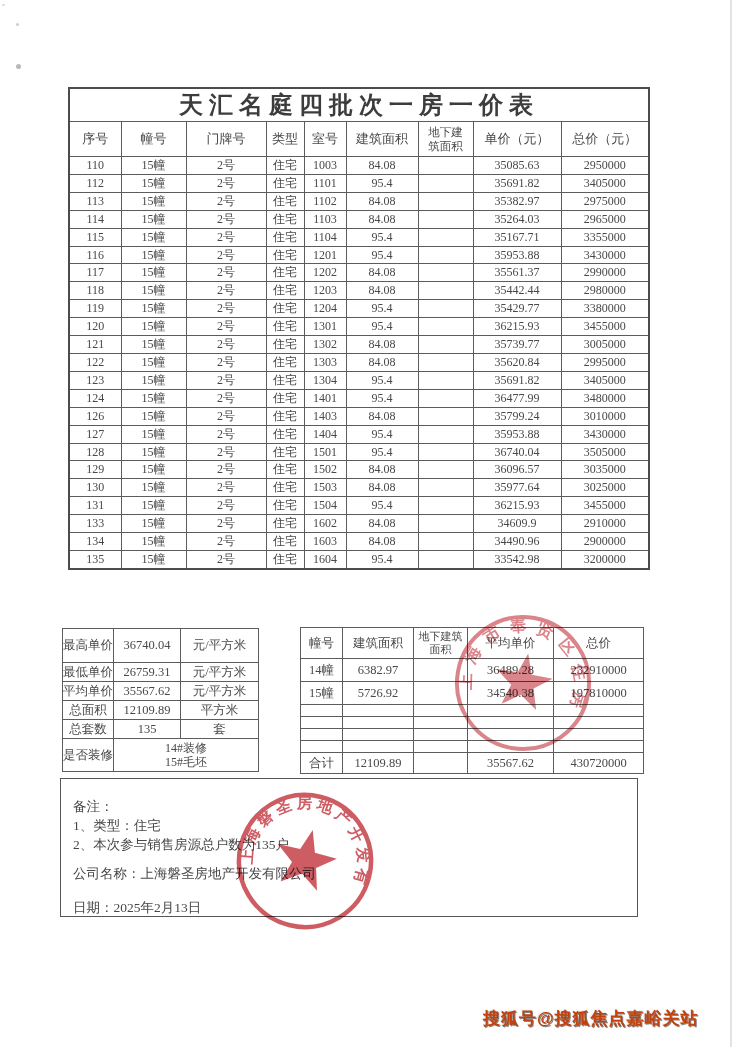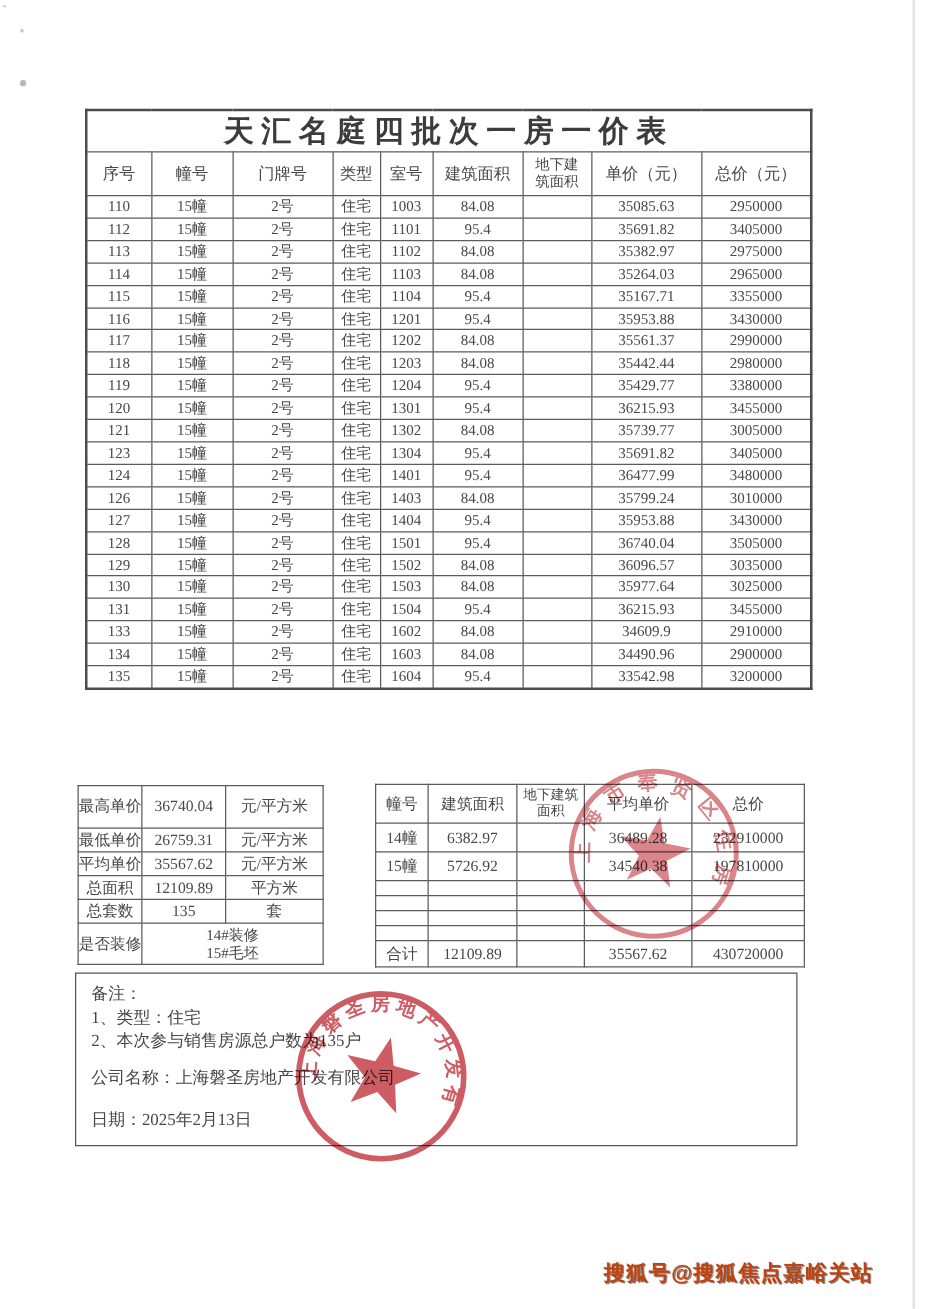--- a/index.html
+++ b/index.html
@@ -40,21 +40,21 @@
   .bldg-table thead .wrap{white-space:normal;word-break:break-all;font-size:11px;line-height:1.2;padding:0 4px;}
   .bldg-table tbody tr td{height:22px;line-height:22px;}
   .bldg-table tbody tr:nth-child(3) td,
   .bldg-table tbody tr:nth-child(4) td,
   .bldg-table tbody tr:nth-child(5) td,
   .bldg-table tbody tr:nth-child(6) td{height:11px;line-height:11px;}
   .bldg-table tbody tr:last-child td{height:20px;line-height:20px;}
 
   
   .notes-box{position:absolute;left:60px;top:778px;width:578px;height:139px;
-    border:1.5px solid #565656;box-sizing:border-box;padding:6px 12px;
+    border:1.5px solid #565656;box-sizing:border-box;padding:18px 12px;
     font-size:13.5px;line-height:1.42;color:#474747;}
   .notes-box .gap-s{height:10px;}
   .notes-box .gap-m{height:14px;}
 
   
   .seal{position:absolute;mix-blend-mode:multiply;pointer-events:none;}
   .seal text{font-family:"Liberation Serif","DejaVu Serif",serif;font-weight:bold;}
   .gov-seal{left:448px;top:608px;opacity:.6;transform:rotate(10deg);}
   .company-seal{left:231px;top:787px;opacity:.8;transform:rotate(14deg);}
 
@@ -216,20 +216,31 @@
         <td>15幢</td>
         <td>2号</td>
         <td>住宅</td>
         <td>1302</td>
         <td>84.08</td>
         <td></td>
         <td>35739.77</td>
         <td>3005000</td>
       </tr>
       <tr>
+        <td>122</td>
+        <td>15幢</td>
+        <td>2号</td>
+        <td>住宅</td>
+        <td>1303</td>
+        <td>84.08</td>
+        <td></td>
+        <td>35620.84</td>
+        <td>2995000</td>
+      </tr>
+      <tr>
         <td>123</td>
         <td>15幢</td>
         <td>2号</td>
         <td>住宅</td>
         <td>1304</td>
         <td>95.4</td>
         <td></td>
         <td>35691.82</td>
         <td>3405000</td>
       </tr>

